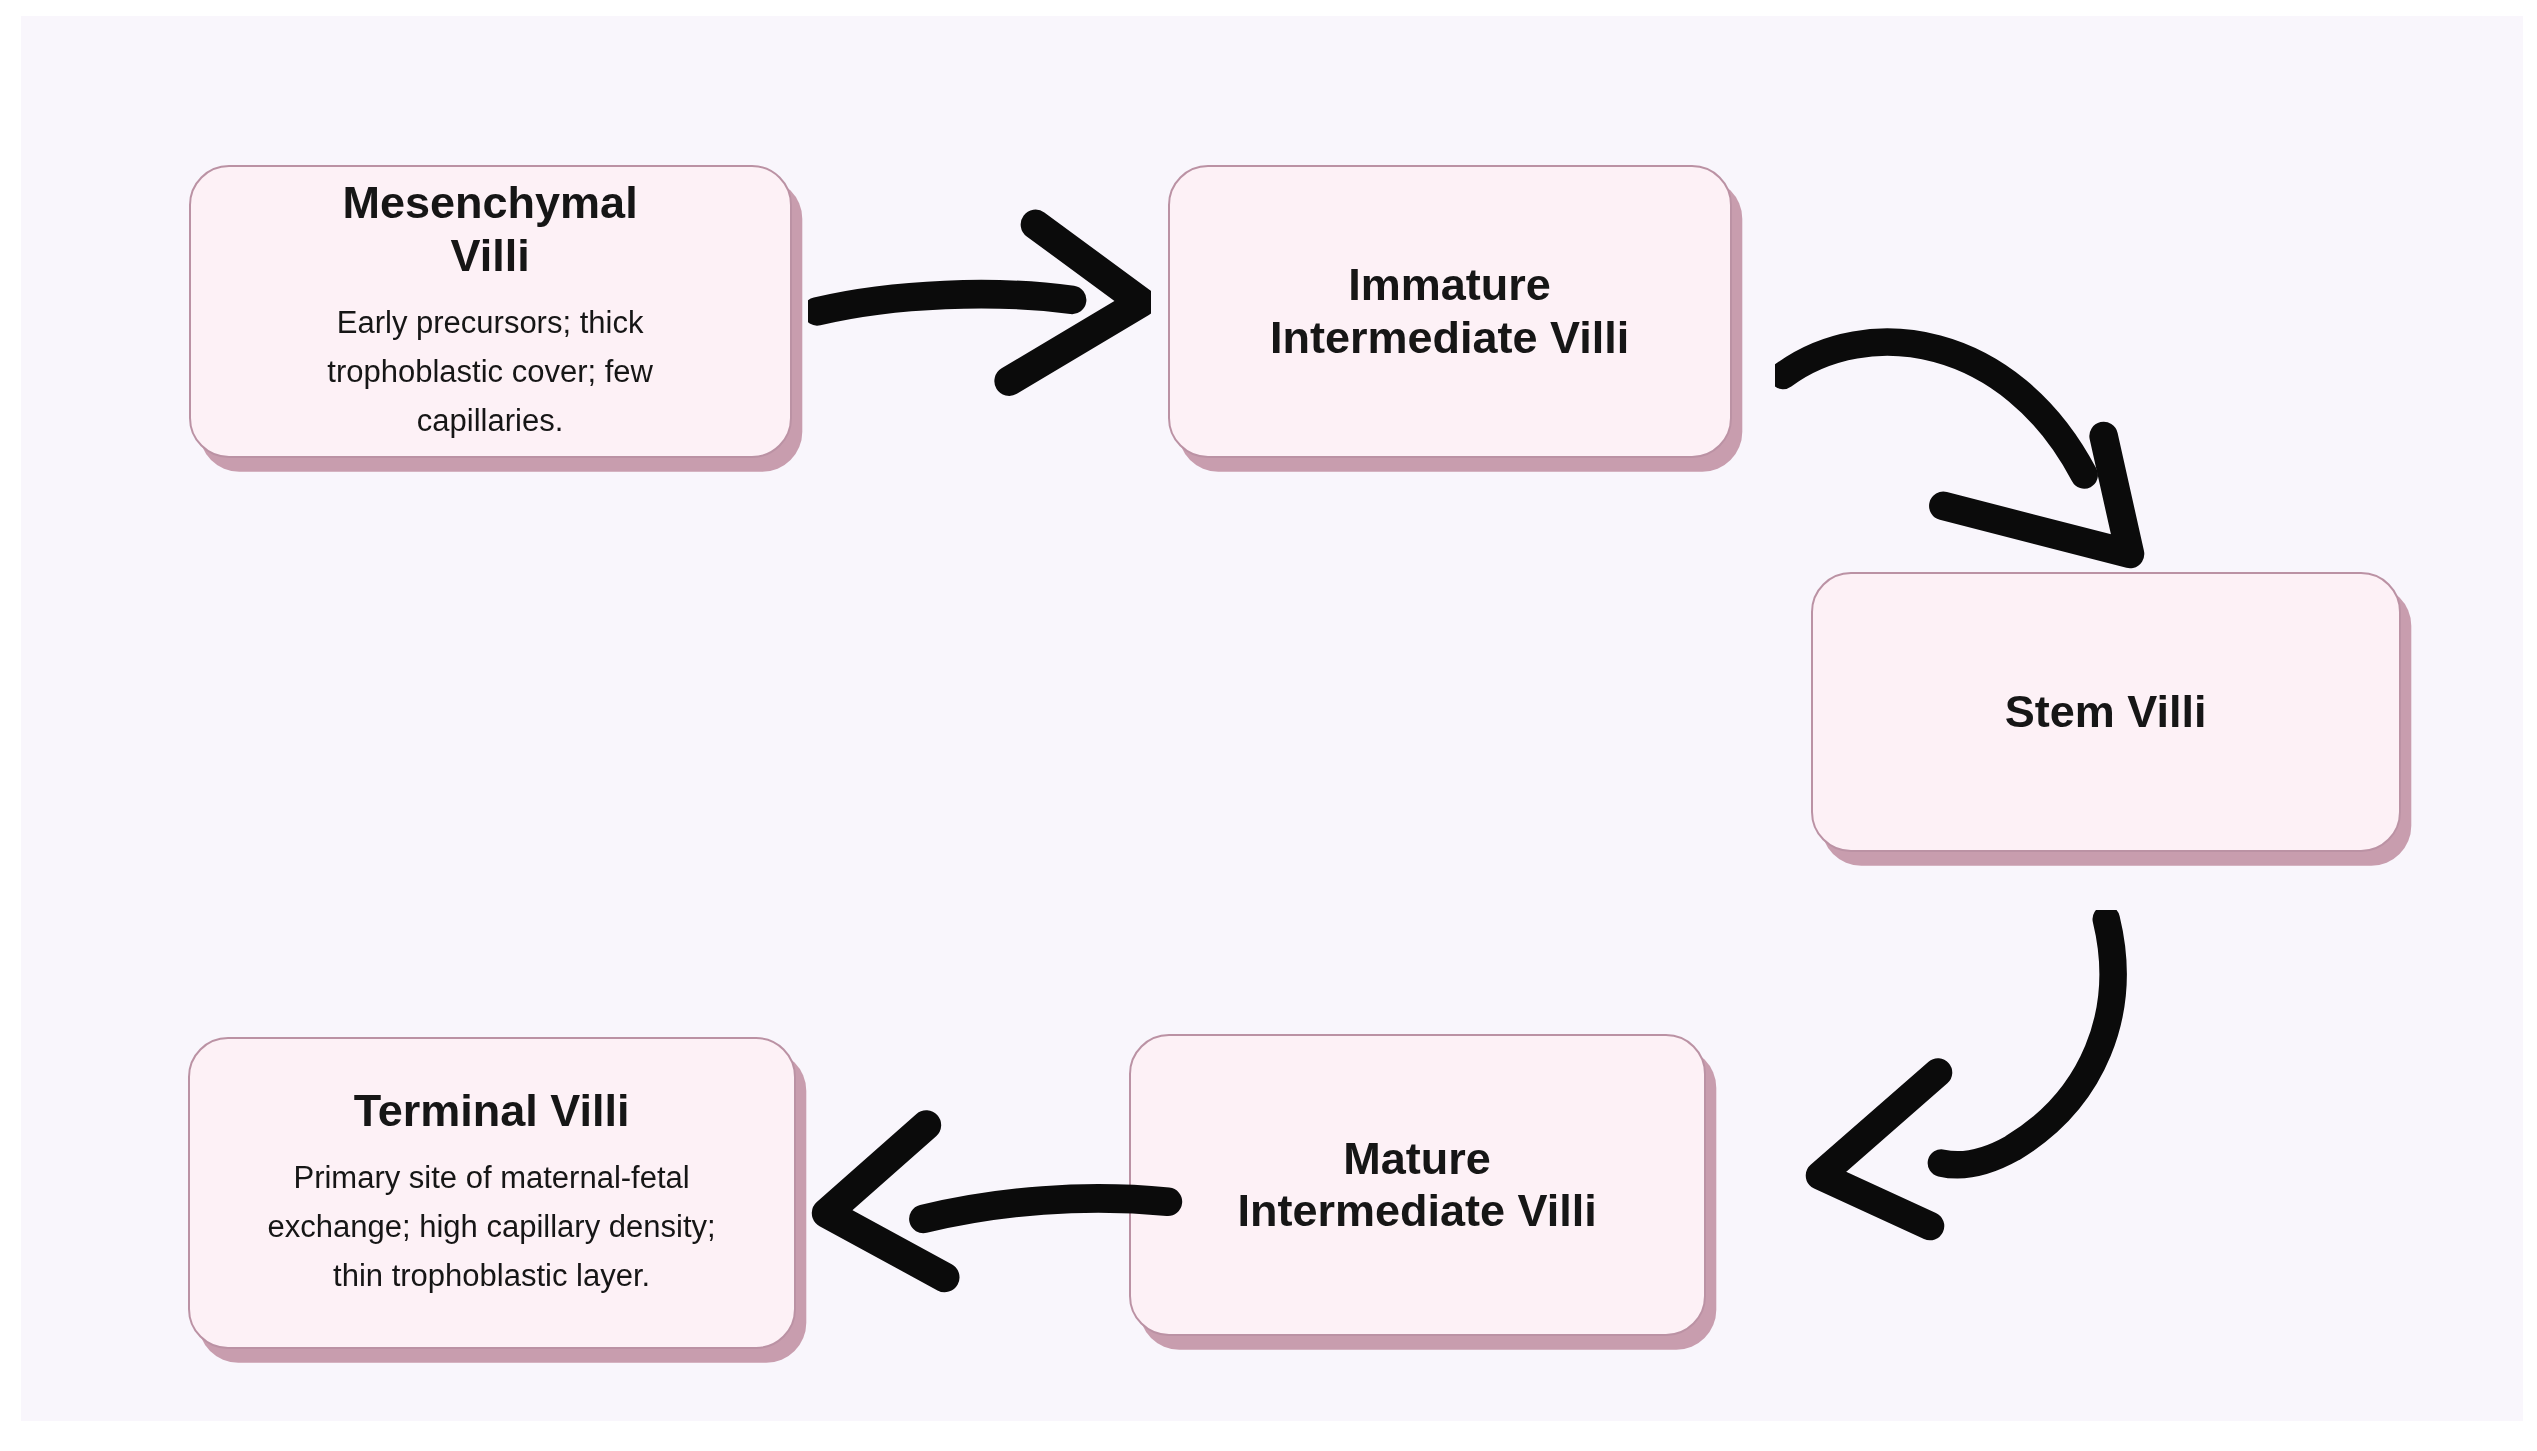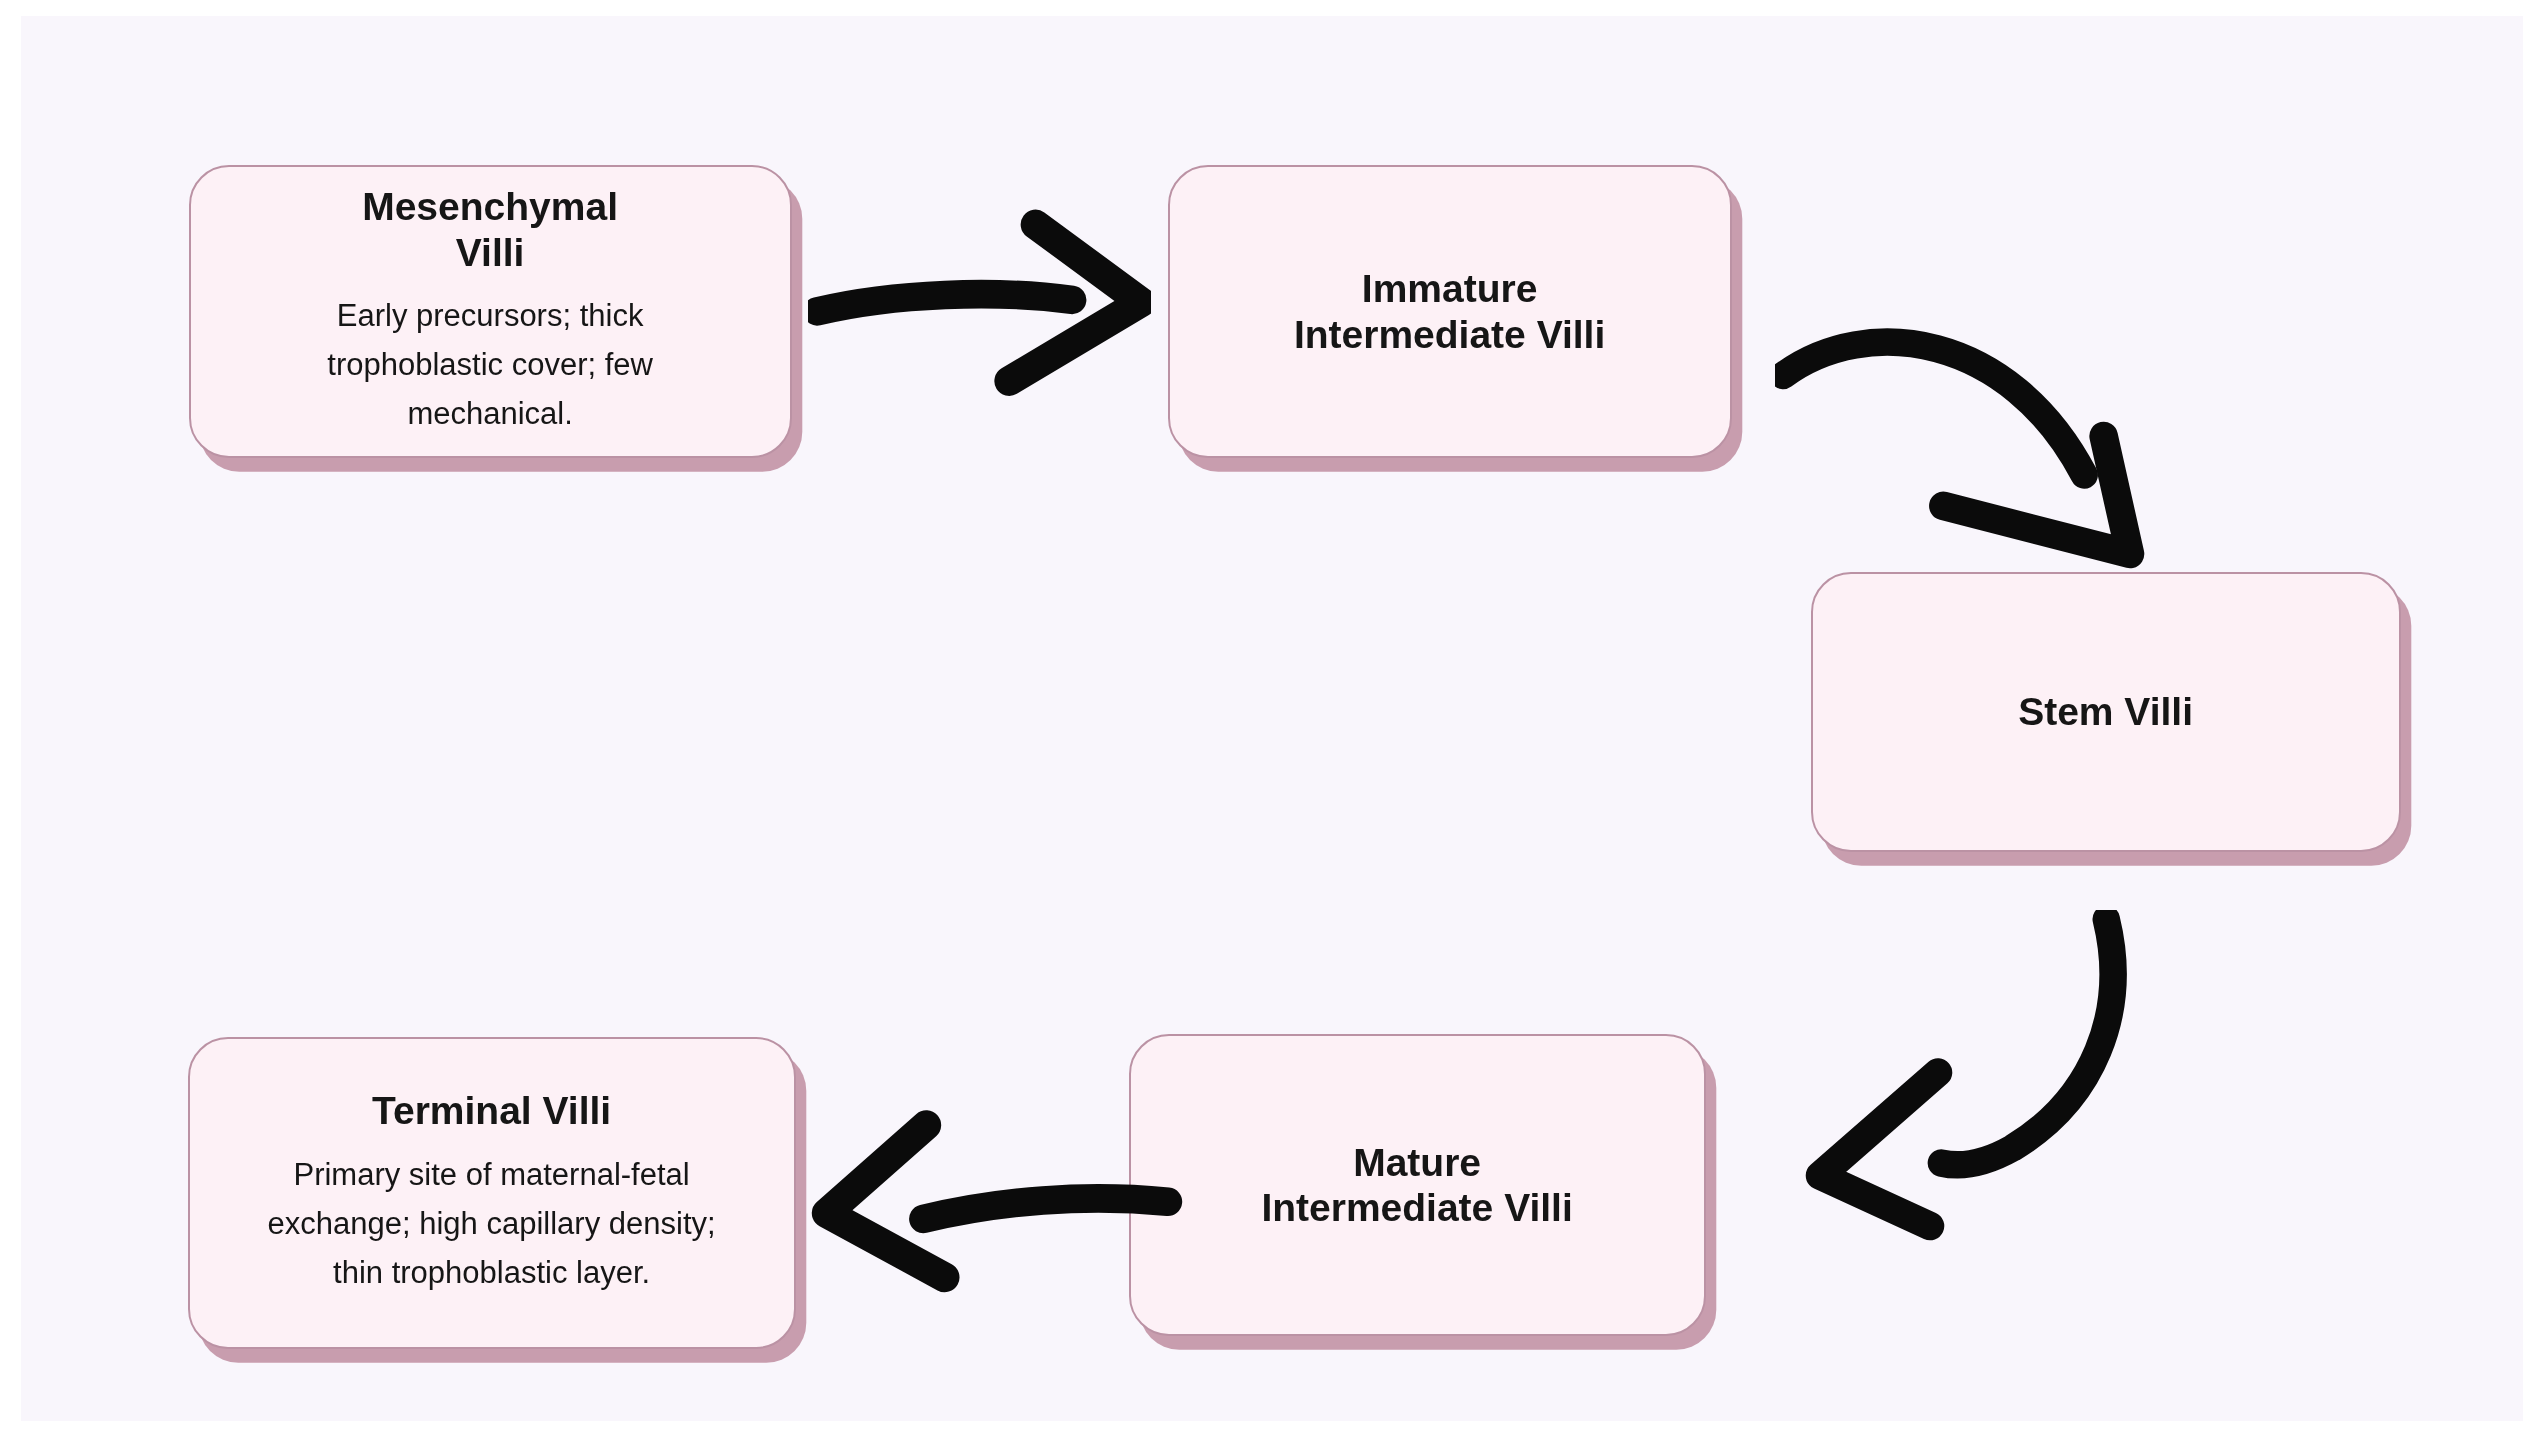--- a/index.html
+++ b/index.html
@@ -35,21 +35,21 @@
     display:flex;
     flex-direction:column;
     align-items:center;
     justify-content:center;
     gap:17px;
     padding:13.7px 27.5px;
     text-align:center;
     color:var(--text);
   }
   .node-title{
-    font-size:39px;
+    font-size:45px;
     font-weight:700;
     line-height:1.16;
     white-space:pre-line;
     color:var(--text);
   }
   .node-desc{
     font-size:31px;
     font-weight:400;
     line-height:1.58;
     white-space:pre-line;
@@ -77,21 +77,21 @@
 </head>
 <body>
 
 <div class="canvas">
 
   <div class="node n1">
     <div class="node-title">Mesenchymal
 Villi</div>
     <div class="node-desc">Early precursors; thick
 trophoblastic cover; few
-mechanical.</div>
+capillaries.</div>
   </div>
 
   <div class="node n2">
     <div class="node-title">Immature
 Intermediate Villi</div>
   </div>
 
   <div class="node n3">
     <div class="node-title">Stem Villi</div>
   </div>

